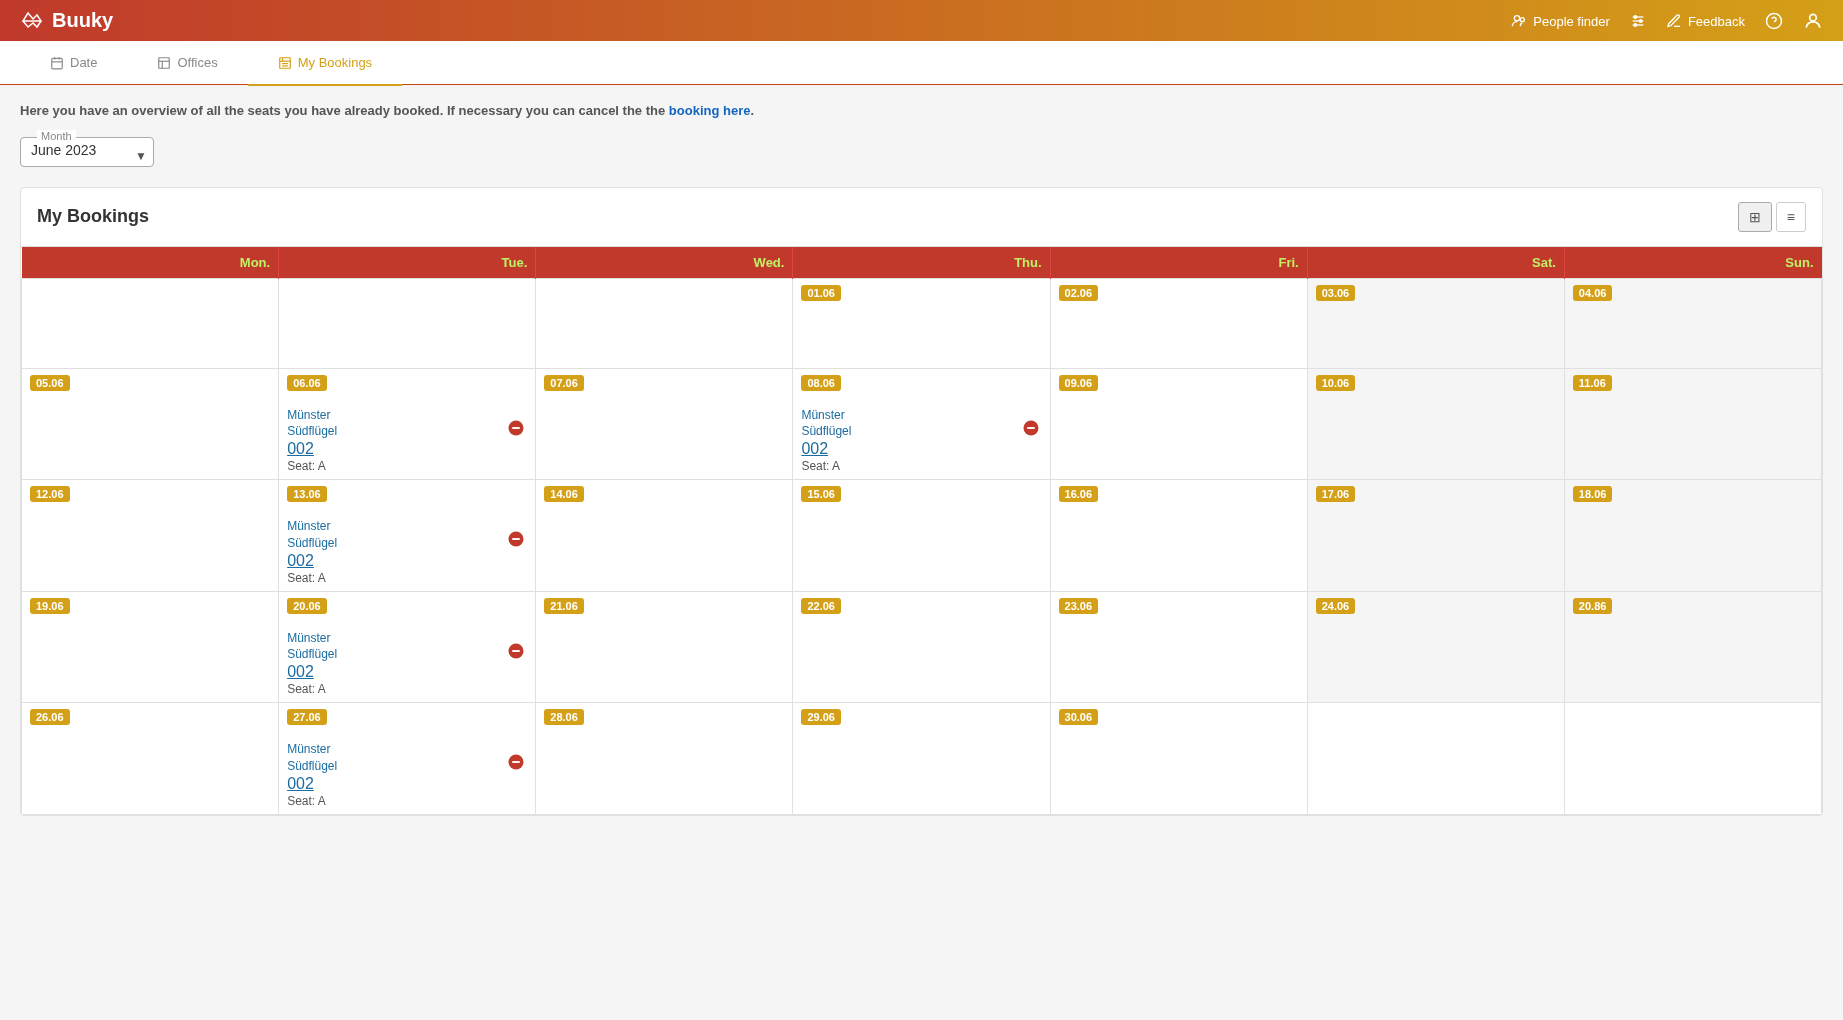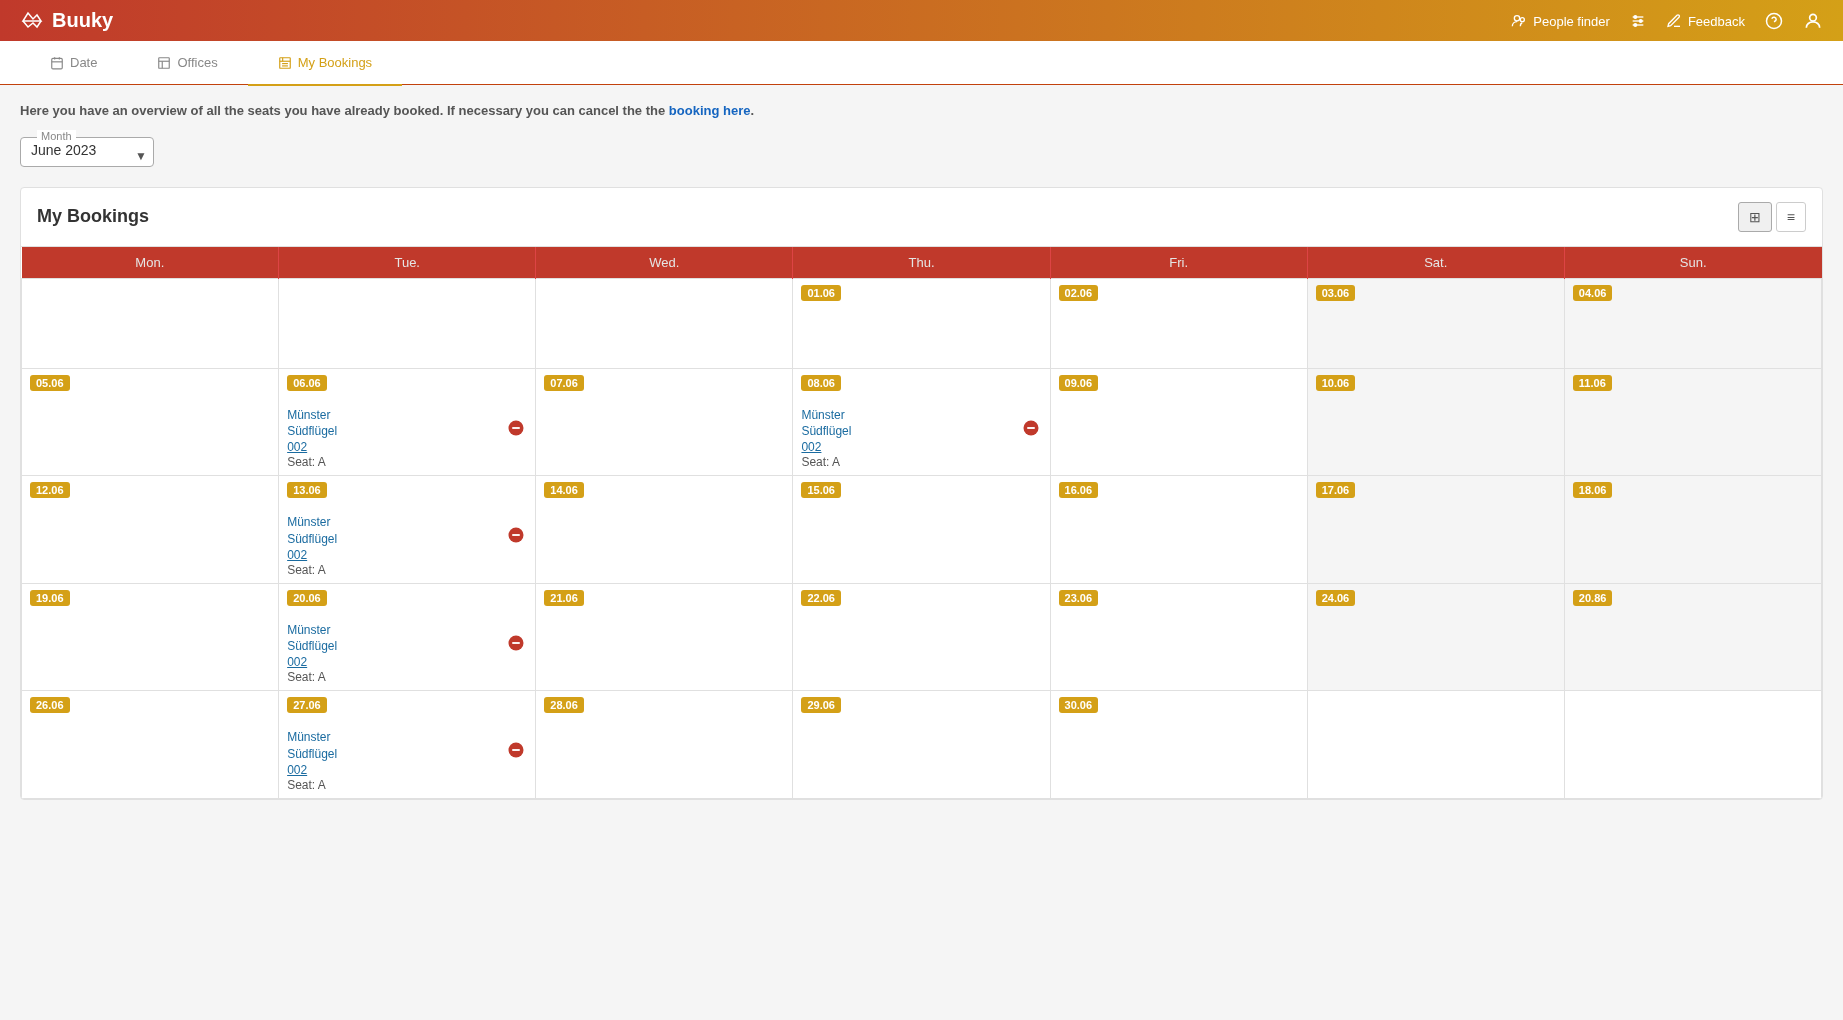--- a/index.html
+++ b/index.html
@@ -158,24 +158,24 @@
       border-color: #aaa;
     }
 
     
     .calendar {
       width: 100%;
       border-collapse: collapse;
     }
     .calendar th {
       background: #c0392b;
-      color: #e5e5e5;
+      color: #bef264;
       padding: 8px 8px;
-      text-align: center;
-      font-weight: 400;
+      text-align: right;
+      font-weight: 700;
       font-size: 13px;
       border-right: 1px solid #d44;
     }
     .calendar th:last-child { border-right: none; }
     .calendar td {
       border: 1px solid #e0e0e0;
       vertical-align: top;
       padding: 6px 8px;
       width: 14.28%;
       min-height: 90px;
@@ -199,21 +199,21 @@
       border-radius: 3px;
       margin-bottom: 16px;
     }
     .booking-office {
       color: #1a6ba0;
       font-size: 12px;
       line-height: 1.4;
     }
     .booking-room {
       color: #1a6ba0;
-      font-size: 12px;
+      font-size: 16px;
       text-decoration: underline;
       display: block;
     }
     .booking-seat {
       font-size: 12px;
       color: #555;
     }
 
     .booking-row {
       display: flex;

